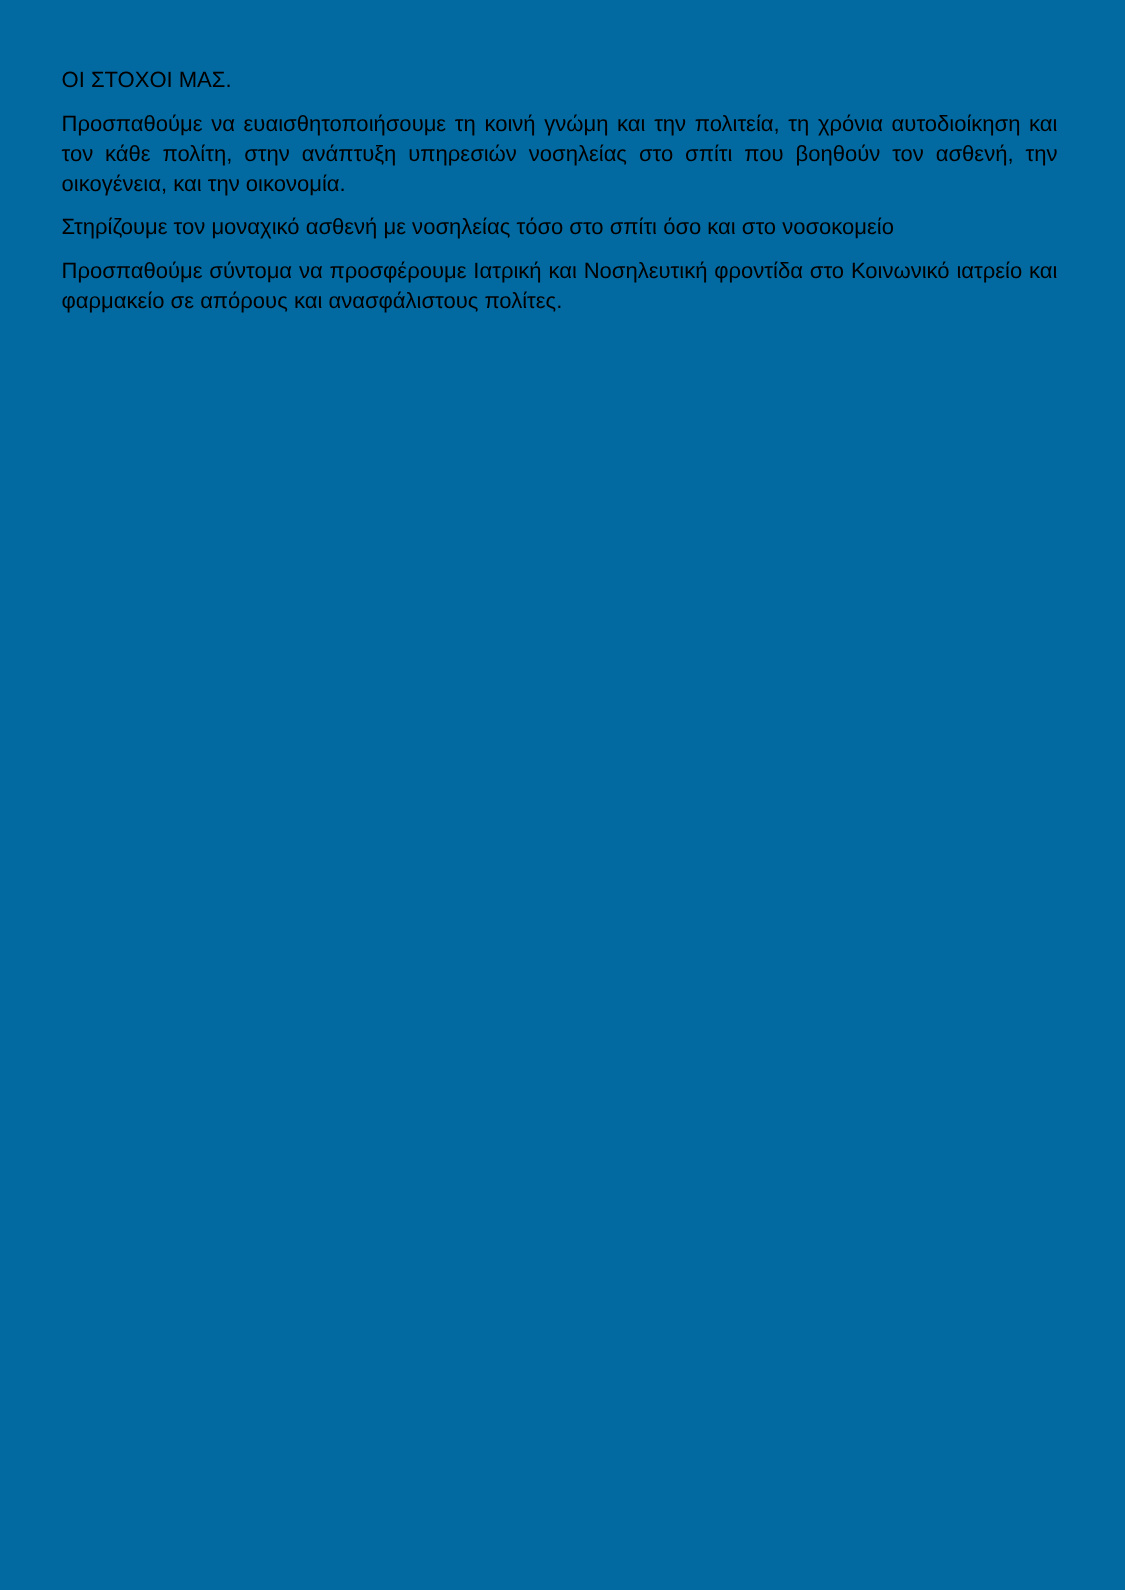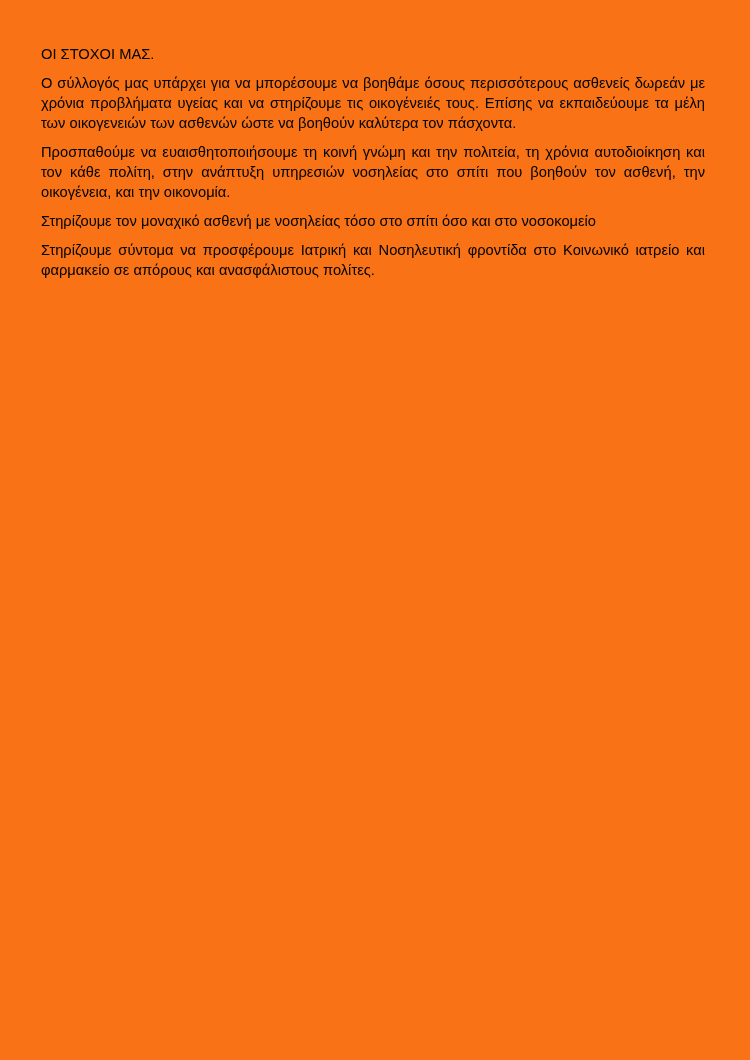--- a/index.html
+++ b/index.html
@@ -4,21 +4,21 @@
 <style>
   * { margin: 0; padding: 0; box-sizing: border-box; }
   html, body {
     background: #ffffff;
     font-family: "Liberation Sans", "DejaVu Sans", sans-serif;
   }
   .page {
     position: relative;
     width: 750px;
     height: 1060px;
-    background: #f97316;
+    background: #0369a1;
     overflow: hidden;
   }
   .content {
     padding: 44px 45px 0 41px;
     color: #000000;
     font-size: 14.7px;
     line-height: 20px;
   }
   .doc-heading {
     font-size: 14.7px;
@@ -33,18 +33,17 @@
     margin: 0 0 9px 0;
     color: #000000;
   }
 </style>
 </head>
 <body>
 
 <div class="page">
   <div class="content">
     <h1 class="doc-heading">ΟΙ ΣΤΟΧΟΙ ΜΑΣ.</h1>
-    <p class="doc-para">Ο σύλλογός μας υπάρχει για να μπορέσουμε να βοηθάμε όσους περισσότερους ασθενείς δωρεάν με χρόνια προβλήματα υγείας και να στηρίζουμε τις οικογένειές τους. Επίσης να εκπαιδεύουμε τα μέλη των οικογενειών των ασθενών ώστε να βοηθούν καλύτερα τον πάσχοντα.</p>
     <p class="doc-para">Προσπαθούμε να ευαισθητοποιήσουμε τη κοινή γνώμη και την πολιτεία, τη χρόνια αυτοδιοίκηση και τον κάθε πολίτη, στην ανάπτυξη υπηρεσιών νοσηλείας στο σπίτι που βοηθούν τον ασθενή, την οικογένεια, και την οικονομία.</p>
     <p class="doc-para">Στηρίζουμε τον μοναχικό ασθενή με νοσηλείας τόσο στο σπίτι όσο και στο νοσοκομείο</p>
-    <p class="doc-para">Στηρίζουμε σύντομα να προσφέρουμε Ιατρική και Νοσηλευτική φροντίδα στο Κοινωνικό ιατρείο και φαρμακείο σε απόρους και ανασφάλιστους πολίτες.</p>
+    <p class="doc-para">Προσπαθούμε σύντομα να προσφέρουμε Ιατρική και Νοσηλευτική φροντίδα στο Κοινωνικό ιατρείο και φαρμακείο σε απόρους και ανασφάλιστους πολίτες.</p>
   </div>
 </div>
 
 </body></html>

